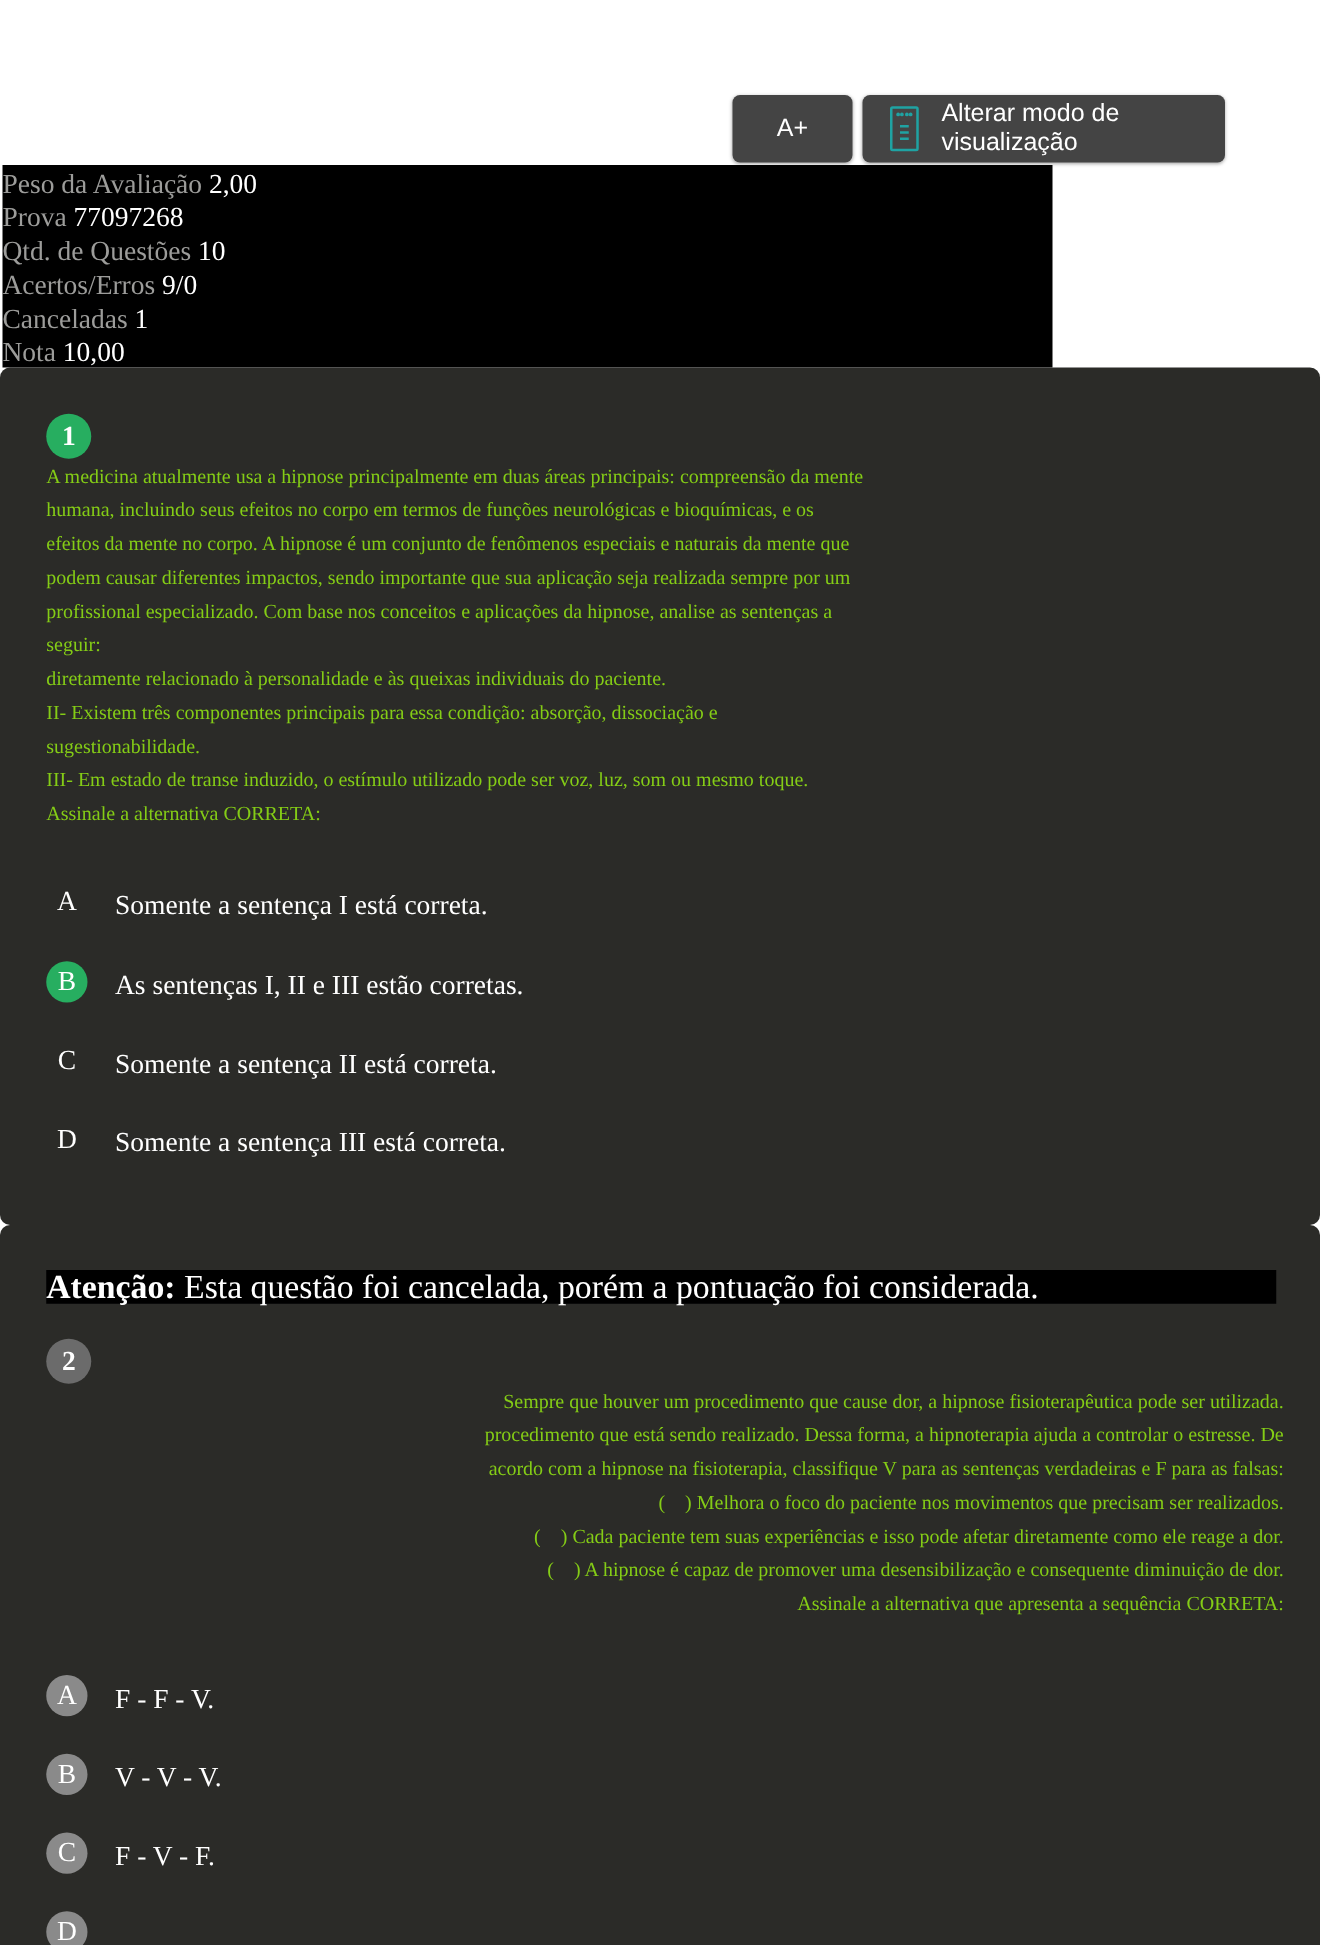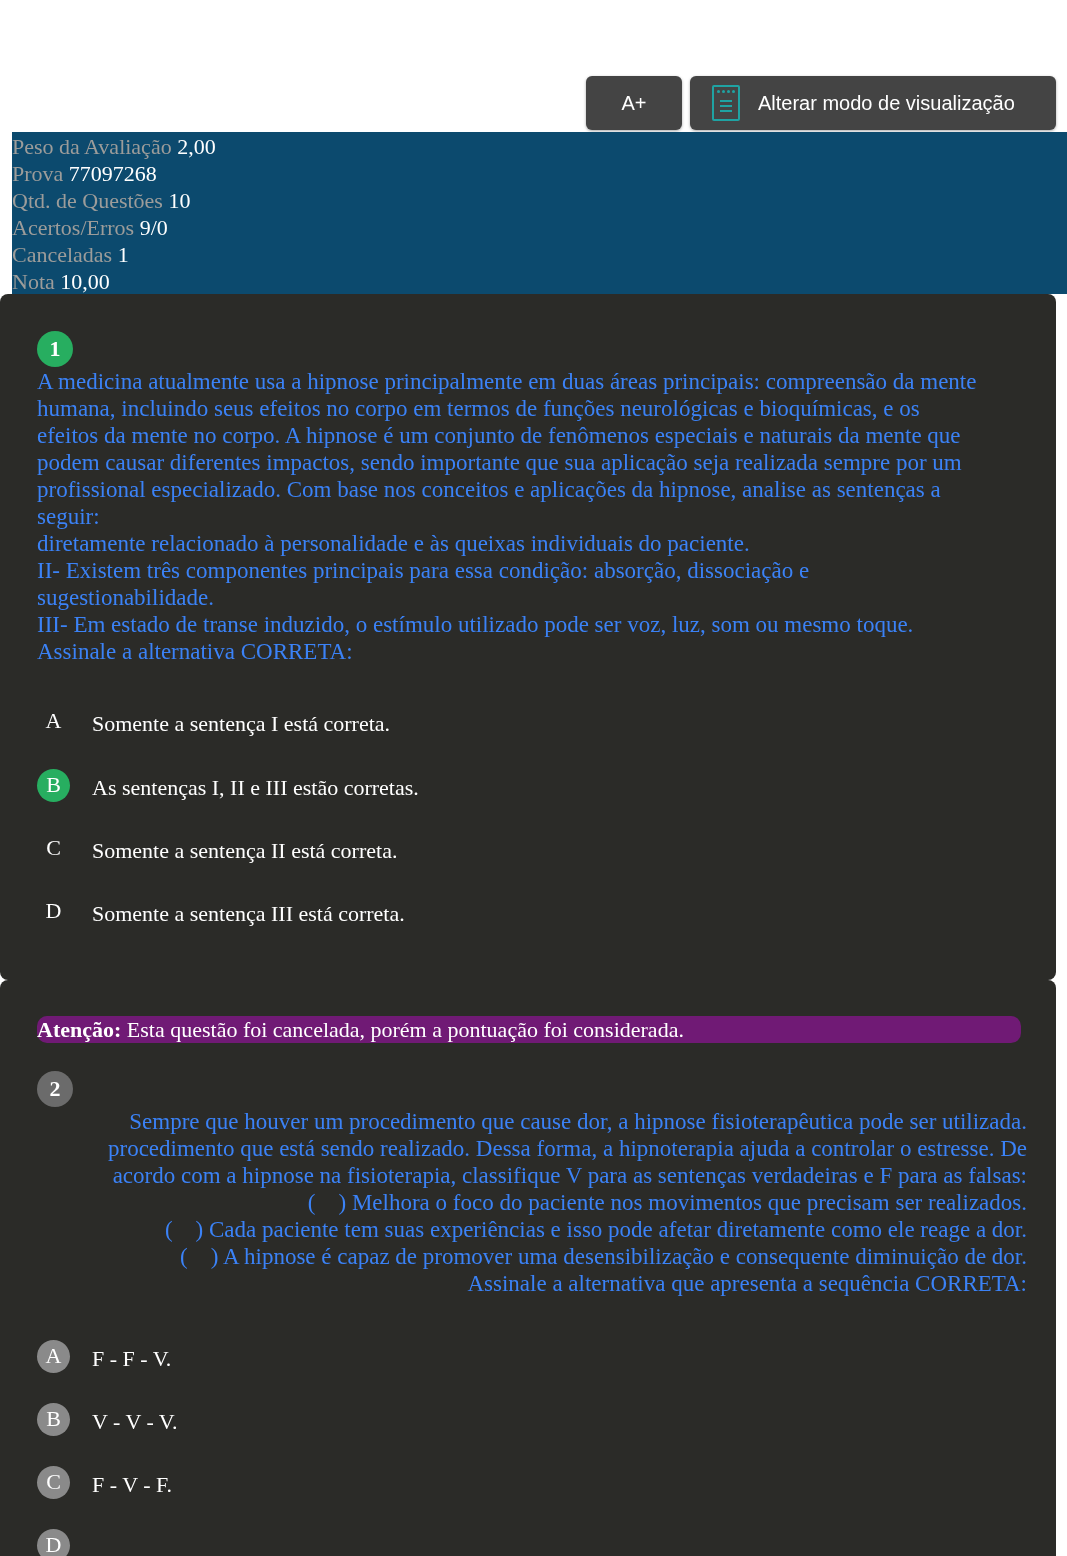--- a/index.html
+++ b/index.html
@@ -14,78 +14,78 @@
     display: flex; gap: 8px;
   }
   .tb-btn {
     background: #444444; color: #ffffff; border-radius: 6px;
     height: 54px; display: flex; align-items: center; justify-content: center;
     font-family: "Liberation Sans", "DejaVu Sans", sans-serif;
     font-size: 20px; box-shadow: 0 1px 3px rgba(0,0,0,0.35);
     cursor: pointer; box-sizing: border-box;
   }
   .tb-font { width: 96px; }
-  .tb-view { width: 366px; padding: 0 22px 0 22px; justify-content: flex-start; }
+  .tb-view { width: 290px; padding: 0 22px 0 22px; justify-content: flex-start; }
   .tb-view .icon {
     width: 28px; height: 36px; border: 2px solid #1fa3a3; border-radius: 2px;
     box-sizing: border-box; margin-right: 18px; position: relative;
   }
   .tb-view .icon .dots {
     position: absolute; top: 3px; left: 3px; right: 3px; height: 3px;
     display: flex; justify-content: space-between;
   }
   .tb-view .icon .dots span { width: 3px; height: 3px; border-radius: 50%; background: #1fa3a3; }
   .tb-view .icon .lines { position: absolute; left: 6px; right: 6px; top: 13px; }
   .tb-view .icon .lines span { display: block; height: 2px; background: #1fa3a3; margin-bottom: 3px; }
 
   .summary {
-    position: absolute; top: 132px; left: 12px; width: 1056px; height: 162px;
-    background: #0c4a6e; box-sizing: border-box; padding-top: 1px;
+    position: absolute; top: 132px; left: 2px; width: 840px; height: 162px;
+    background: #000000; box-sizing: border-box; padding-top: 1px;
   }
   .summary .row { font-size: 22px; line-height: 27px; height: 27px; color: #9c9c9a; white-space: nowrap; }
   .summary .row .val { color: #ffffff; }
 
   .card {
     position: absolute; left: 0; width: 1056px; background: #2b2b28;
     border-radius: 8px; box-sizing: border-box;
   }
   .card1 { top: 294px; height: 686px; }
   .card2 { top: 980px; height: 576px; border-bottom-left-radius: 0; border-bottom-right-radius: 0; }
 
   .qnum {
     position: absolute; left: 37px; width: 36px; height: 36px; border-radius: 50%;
     color: #ffffff; font-weight: bold; font-size: 22px;
     display: flex; align-items: center; justify-content: center;
   }
   .qnum.green { background: #27ae60; }
   .qnum.gray { background: #6b6b6b; }
 
   .qtext {
-    position: absolute; left: 37px; width: 990px; color: #3b82f6;
-    font-size: 23px; line-height: 27px; font-family: Liberation Serif, serif;
+    position: absolute; left: 37px; width: 990px; color: #84cc16;
+    font-size: 16px; line-height: 27px; font-family: Liberation Serif, serif;
   }
   .qtext .line { display: block; white-space: nowrap; }
 
   .option {
     position: absolute; left: 37px; height: 36px; display: flex; align-items: center;
     cursor: pointer;
   }
   .option .letter {
     width: 33px; height: 33px; border-radius: 50%;
     color: #ffffff; font-size: 22px; display: flex; align-items: center; justify-content: center;
     margin-top: -6px;
   }
   .option .letter.plain { background: transparent; }
   .option .letter.green { background: #27ae60; }
   .option .letter.gray { background: #8a8a8a; }
   .option .opt-text { color: #ffffff; font-size: 22px; margin-left: 22px; white-space: nowrap; }
 
   .alert {
     position: absolute; left: 37px; top: 36px; width: 984px; height: 27px;
-    background: #701a75; color: #ffffff; font-size: 22px; line-height: 27px; white-space: nowrap; border-radius: 10px;
+    background: #000000; color: #ffffff; font-size: 27px; line-height: 27px; white-space: nowrap;
   }
   .alert b { font-weight: bold; }
 </style>
 </head>
 <body>
 
 <div class="toolbar">
   <div class="tb-btn tb-font">
     <span>A+</span>
   </div>

